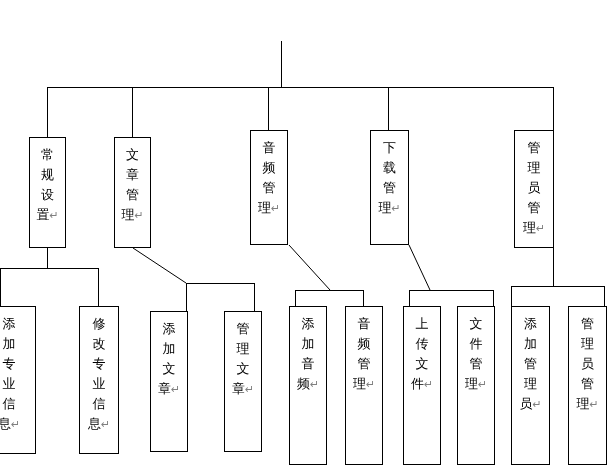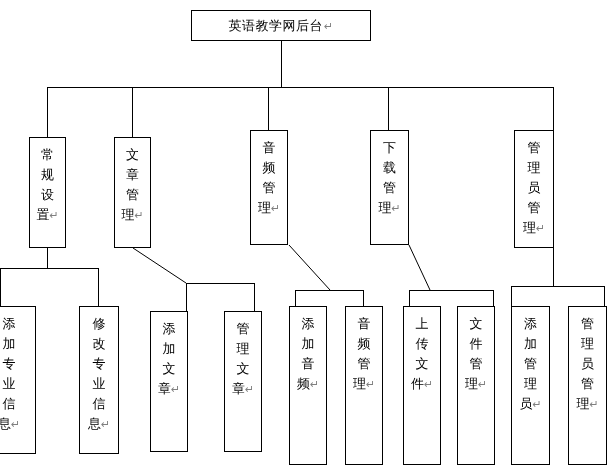--- a/index.html
+++ b/index.html
@@ -124,25 +124,20 @@
   </svg>
   <div class="ln h" style="left:409px; top:290px; width:84px;"></div>
   <div class="ln v" style="left:409px; top:290px; height:16px;"></div>
   <div class="ln v" style="left:493px; top:290px; height:16px;"></div>
 
   <div class="ln v" style="left:553px; top:248px; height:38px;"></div>
   <div class="ln h" style="left:511px; top:286px; width:93px;"></div>
   <div class="ln v" style="left:511px; top:286px; height:20px;"></div>
   <div class="ln v" style="left:604px; top:286px; height:20px;"></div>
 
-  <div class="node horiz" style="left:191px; top:10px; width:180px; height:31px;">
-    <span class="label">
-      <span>英语教学网后台</span><span class="pil">↵</span>
-    </span>
-  </div>
 
   <div class="node vert" style="left:29px; top:137px; width:37px; height:111px;">
     <span class="label">
       <span class="ch">常</span>
       <span class="ch">规</span>
       <span class="ch">设</span>
       <span class="ch"><span>置</span><span class="pil">↵</span></span>
     </span>
   </div>
 

